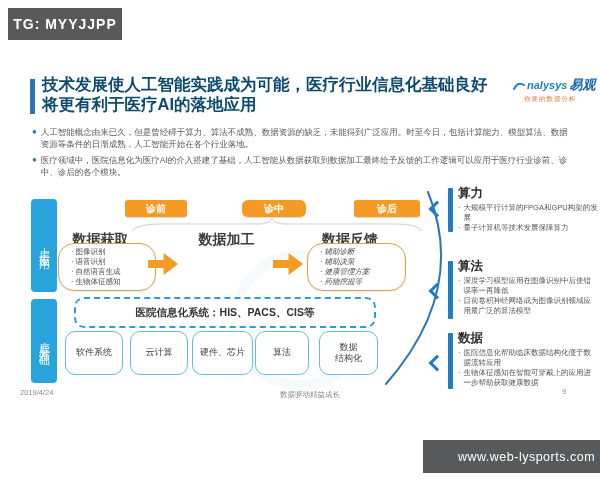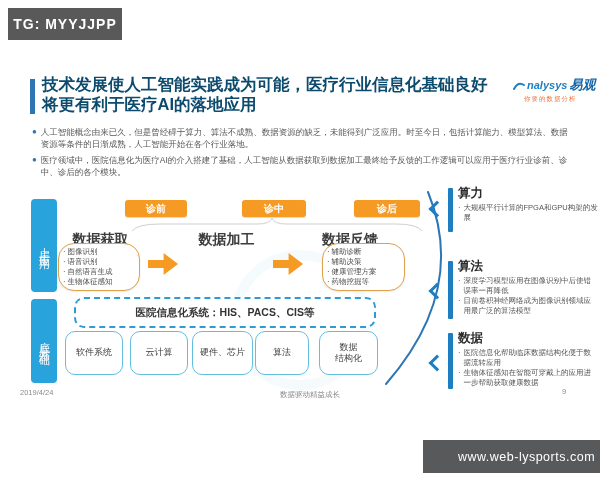--- a/index.html
+++ b/index.html
@@ -34,21 +34,21 @@
   .side-label{width:26px;background:#29A3DC;border-radius:4px;color:#fff;font-size:11px;
     writing-mode:vertical-rl;text-orientation:upright;display:flex;align-items:center;justify-content:center;
     letter-spacing:4px;}
 
   
   .pill{height:17px;background:#F59A23;border-radius:3px;color:#fff;font-size:10px;font-weight:bold;
     display:flex;align-items:center;justify-content:center;box-shadow:0 1px 1px rgba(0,0,0,.15);}
 
   
   .col-header{font-size:14px;font-weight:bold;color:#3d3d3d;text-align:center;}
-  .col-box{background:#fff;border:1.5px solid #DFA14C;border-radius:16px;padding:3px 4px;
+  .col-box{background:#fff;border:1.5px solid #DFA14C;border-radius:16px;padding:3px 12px;
     box-shadow:0 1px 2px rgba(0,0,0,.08);}
   .col-item{font-size:7.5px;color:#4a4a4a;line-height:10px;white-space:nowrap;}
   .col-item::before{content:"· ";color:#4a4a4a;}
 
   .flow-arrow{background:#F59A23;
     clip-path:polygon(0 32%,52% 32%,52% 0,100% 50%,52% 100%,52% 68%,0 68%);}
 
   
   .his-box{border:2px dashed #2E9BD6;border-radius:10px;display:flex;align-items:center;justify-content:center;
     font-size:10.5px;font-weight:bold;color:#333;background:#fff;}
@@ -116,34 +116,34 @@
     <div class="bullet-row">
       <span class="bullet-dot">●</span>
       <span class="bullet-text">医疗领域中，医院信息化为医疗AI的介入搭建了基础，人工智能从数据获取到数据加工最终给予反馈的工作逻辑可以应用于医疗行业诊前、诊中、诊后的各个模块。</span>
     </div>
   </div>
 
   <div class="abs side-label" style="left:31px;top:199px;height:93px;">上层应用</div>
   <div class="abs side-label" style="left:31px;top:299px;height:84px;">底层基础</div>
 
   <div class="abs pill" style="left:125px;top:200px;width:62px;">诊前</div>
-  <div class="abs pill" style="left:242px;top:200px;width:64px;">诊中</div>
+  <div class="abs pill" style="left:242px;top:200px;width:64px;border-radius:6px;">诊中</div>
   <div class="abs pill" style="left:354px;top:200px;width:66px;">诊后</div>
 
   <div class="abs col-header" style="left:58px;top:231px;width:85px;">数据获取</div>
   <div class="abs col-header" style="left:183px;top:231px;width:87px;">数据加工</div>
   <div class="abs col-header" style="left:307px;top:231px;width:86px;">数据反馈</div>
 
   <div class="abs col-box" style="left:58px;top:243px;width:72px;">
     <div class="col-item">图像识别</div>
     <div class="col-item">语音识别</div>
     <div class="col-item">自然语言生成</div>
     <div class="col-item">生物体征感知</div>
   </div>
-  <div class="abs col-box" style="left:322px;top:243px;width:73px;">
+  <div class="abs col-box" style="left:307px;top:243px;width:73px;font-style:italic;">
     <div class="col-item">辅助诊断</div>
     <div class="col-item">辅助决策</div>
     <div class="col-item">健康管理方案</div>
     <div class="col-item">药物挖掘等</div>
   </div>
 
   <div class="abs flow-arrow" style="left:148px;top:253px;width:30px;height:22px;"></div>
   <div class="abs flow-arrow" style="left:273px;top:253px;width:30px;height:22px;"></div>
 
   <div class="abs his-box" style="left:74px;top:297px;width:298px;height:27px;">医院信息化系统：HIS、PACS、CIS等</div>
@@ -155,20 +155,23 @@
   <div class="abs fbox" style="left:319px;top:331px;width:57px;height:42px;">数据
 结构化</div>
 
   <div class="abs rp-chevron" style="left:431px;top:203px;"></div>
   <div class="abs rp-bar" style="left:448px;top:188px;height:44px;"></div>
   <div class="abs rp-title" style="left:458px;top:185px;">算力</div>
   <div class="abs rp-bullets" style="left:458px;top:203px;">
     <div class="rp-item">
         <span>大规模平行计算的FPGA和GPU构架的发展</span>
       </div>
+    <div class="rp-item">
+        <span>量子计算机等技术发展保障算力</span>
+      </div>
   </div>
 
   <div class="abs rp-chevron" style="left:431px;top:285px;"></div>
   <div class="abs rp-bar" style="left:448px;top:261px;height:58px;"></div>
   <div class="abs rp-title" style="left:458px;top:258px;">算法</div>
   <div class="abs rp-bullets" style="left:458px;top:276px;">
     <div class="rp-item">
         <span>深度学习模型应用在图像识别中后使错误率一再降低</span>
       </div>
     <div class="rp-item">

